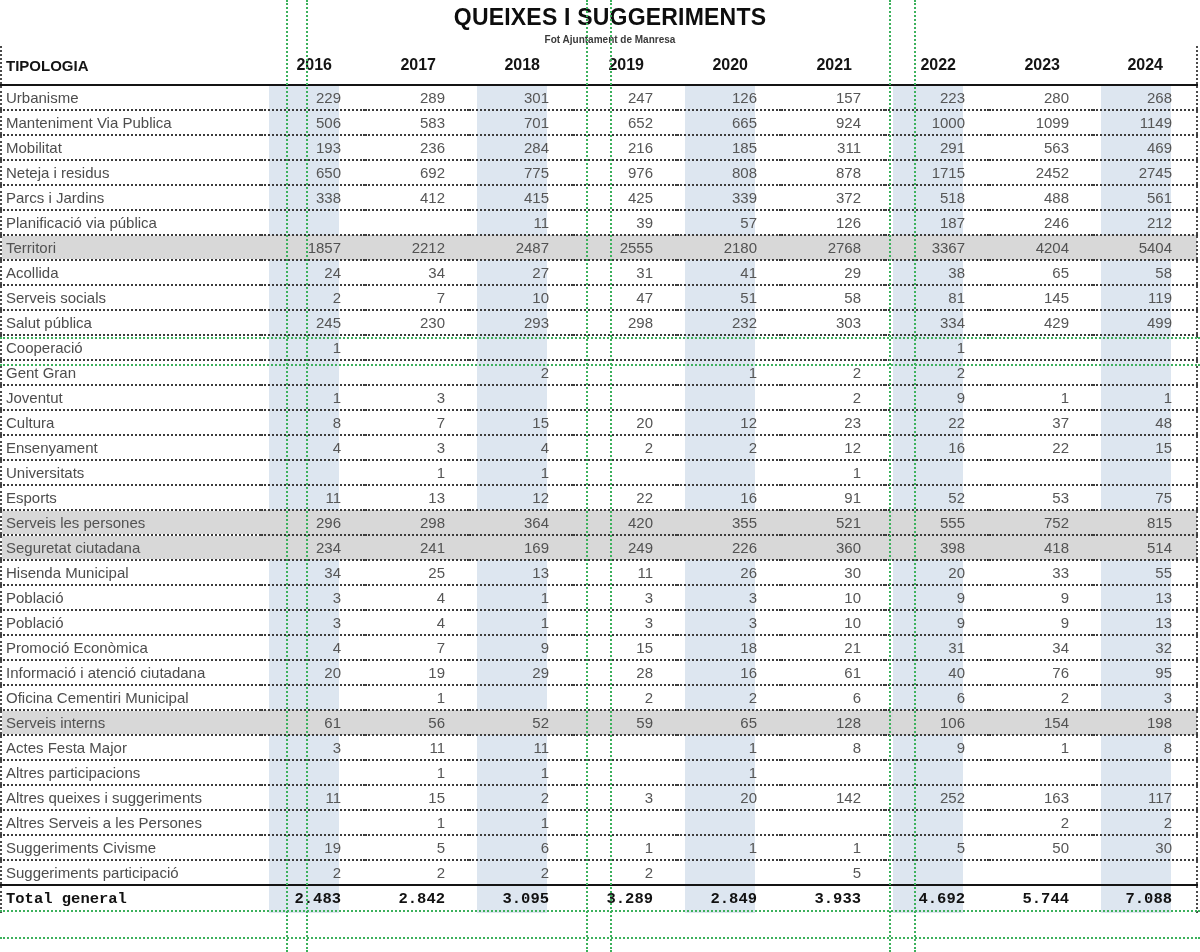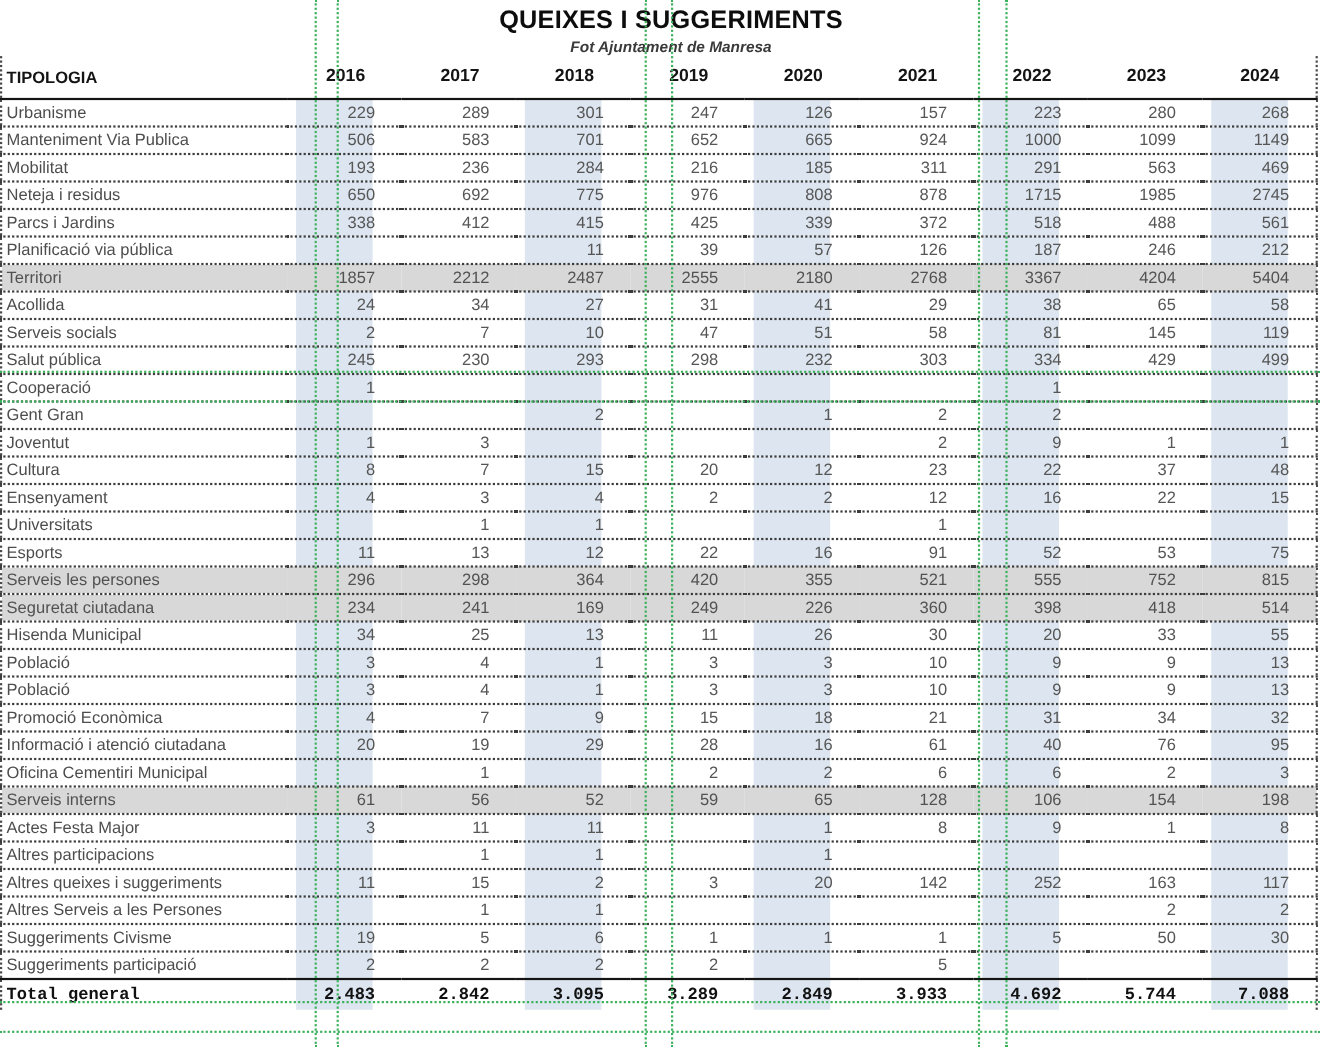--- a/index.html
+++ b/index.html
@@ -8,21 +8,21 @@
     background:#ffffff;
     font-family:"Liberation Sans","DejaVu Sans",sans-serif;
     -webkit-font-smoothing:antialiased;
   }
   .page-header{ text-align:center; padding-top:4px;margin-left:20px; }
   h1.title{
     margin:0; font-size:23px; font-weight:bold; letter-spacing:0.2px;
     color:#0d0d0d;
   }
   .subtitle{
-    margin-top:3px; font-size:14px; color:#3a3a3a; font-weight:bold;font-style:italic;
+    margin-top:3px; font-size:10px; color:#3a3a3a; font-weight:bold;
   }
   table.report{
     width:1198px; margin-top:1px;
     border-collapse:collapse; table-layout:fixed;
     border-left:2px dotted #4a4a4a; border-right:2px dotted #4a4a4a;
   }
   col.c-label{ width:260px; }
   col.c-year{ width:104px; }
   thead th{
     border-bottom:2.5px solid #141414;
@@ -128,21 +128,21 @@
       </tr>
       <tr class="row-data">
         <td class="label-cell">Neteja i residus</td>
         <td class="num-cell band">650</td>
         <td class="num-cell">692</td>
         <td class="num-cell band">775</td>
         <td class="num-cell">976</td>
         <td class="num-cell band">808</td>
         <td class="num-cell">878</td>
         <td class="num-cell band">1715</td>
-        <td class="num-cell">1985</td>
+        <td class="num-cell">2452</td>
         <td class="num-cell band">2745</td>
       </tr>
       <tr class="row-data">
         <td class="label-cell">Parcs i Jardins</td>
         <td class="num-cell band">338</td>
         <td class="num-cell">412</td>
         <td class="num-cell band">415</td>
         <td class="num-cell">425</td>
         <td class="num-cell band">339</td>
         <td class="num-cell">372</td>

